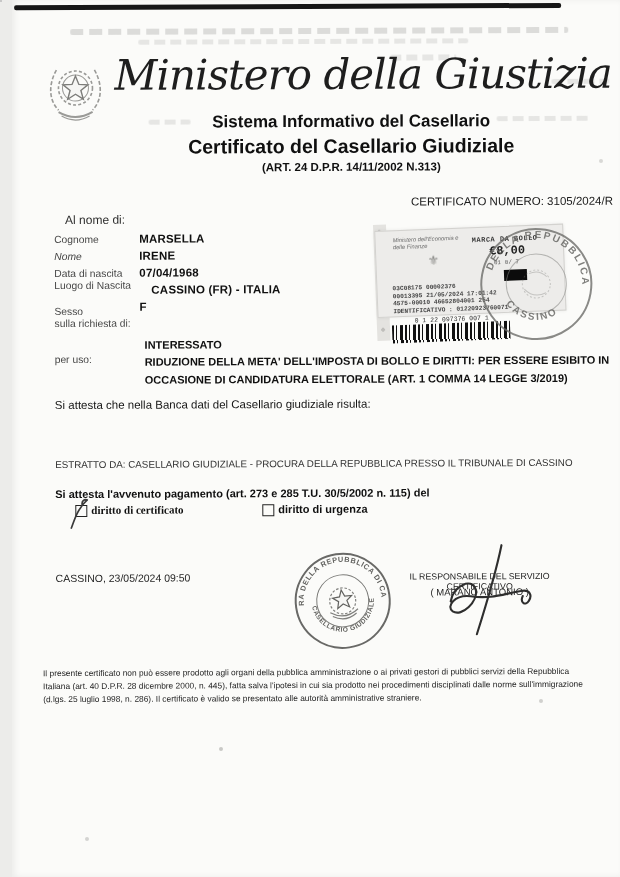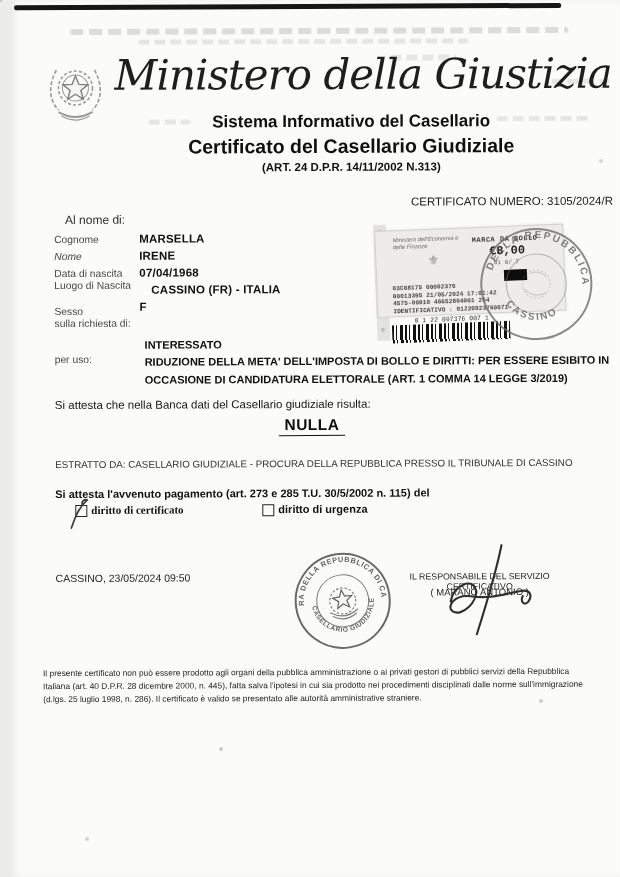--- a/index.html
+++ b/index.html
@@ -174,23 +174,20 @@
 
   <div class="abs req-label" style="top:317px;">sulla richiesta di:</div>
   <div class="abs req-value" style="top:338px;">INTERESSATO</div>
   <div class="abs req-label" style="top:353px;">per uso:</div>
   <div class="abs use-value">
     <div>RIDUZIONE DELLA META' DELL'IMPOSTA DI BOLLO E DIRITTI: PER ESSERE ESIBITO IN</div>
     <div>OCCASIONE DI CANDIDATURA ELETTORALE (ART. 1 COMMA 14 LEGGE 3/2019)</div>
   </div>
 
   <div class="abs attest">Si attesta che nella Banca dati del Casellario giudiziale risulta:</div>
-  <div class="abs nulla-wrap">
-    <span class="nulla">NULLA</span>
-  </div>
   <div class="abs estratto">ESTRATTO DA: CASELLARIO GIUDIZIALE - PROCURA DELLA REPUBBLICA PRESSO IL TRIBUNALE DI CASSINO</div>
 
   <div class="abs pay">Si attesta l'avvenuto pagamento (art. 273 e 285 T.U. 30/5/2002 n. 115) del</div>
   <span class="abs cbox cb1"></span>
   <svg class="abs tick checked" viewBox="0 0 34 36">
     <path d="M 8,33 C 11,25 14,14 24,5 M 24,5 C 21,4 18,6 19,10" fill="none" stroke="#3a3a3a" stroke-width="1.7" stroke-linecap="round"></path>
   </svg>
   <div class="abs cb-label cbl1">diritto di certificato</div>
   <span class="abs cbox cb2"></span>
   <div class="abs cb-label cbl2">diritto di urgenza</div>

